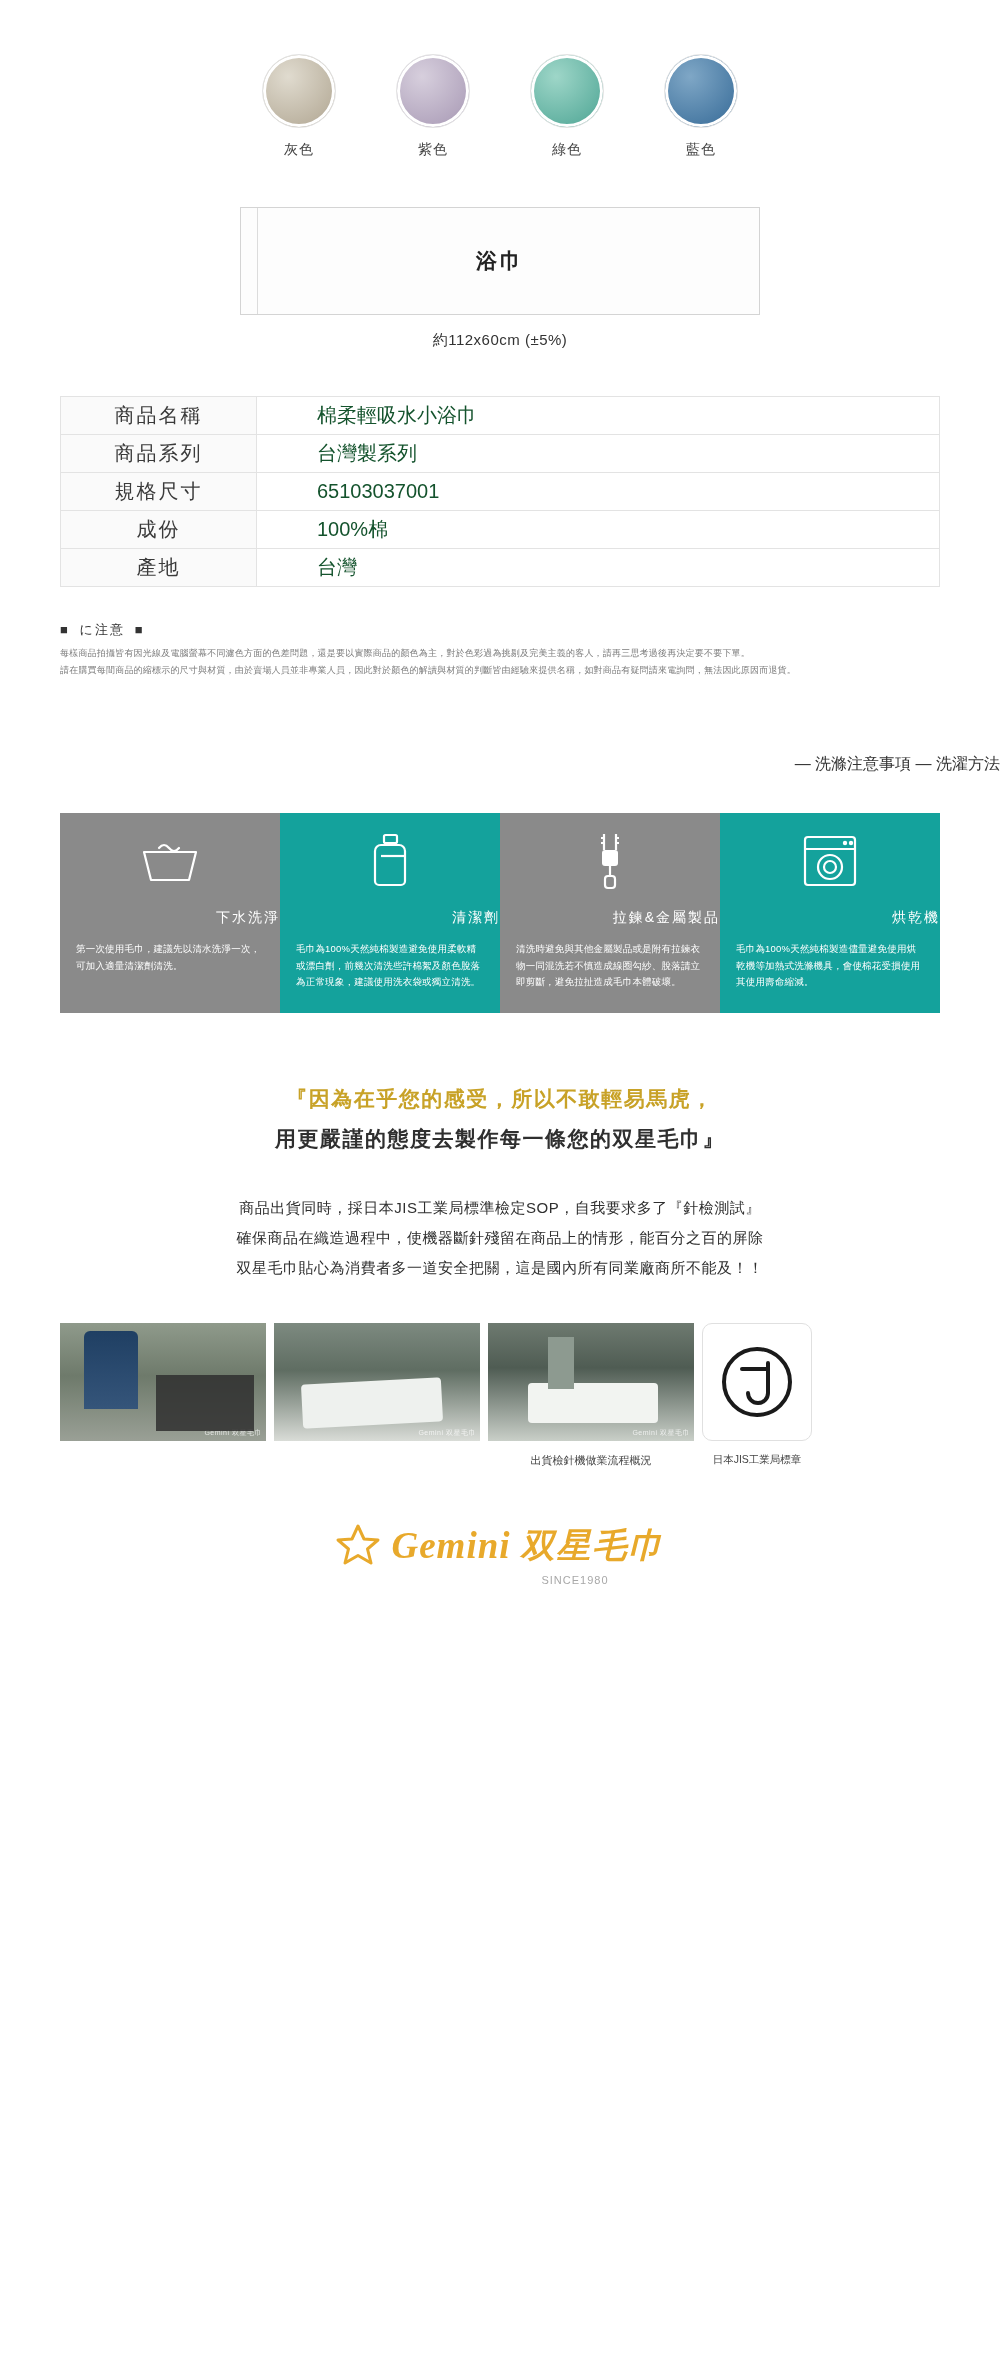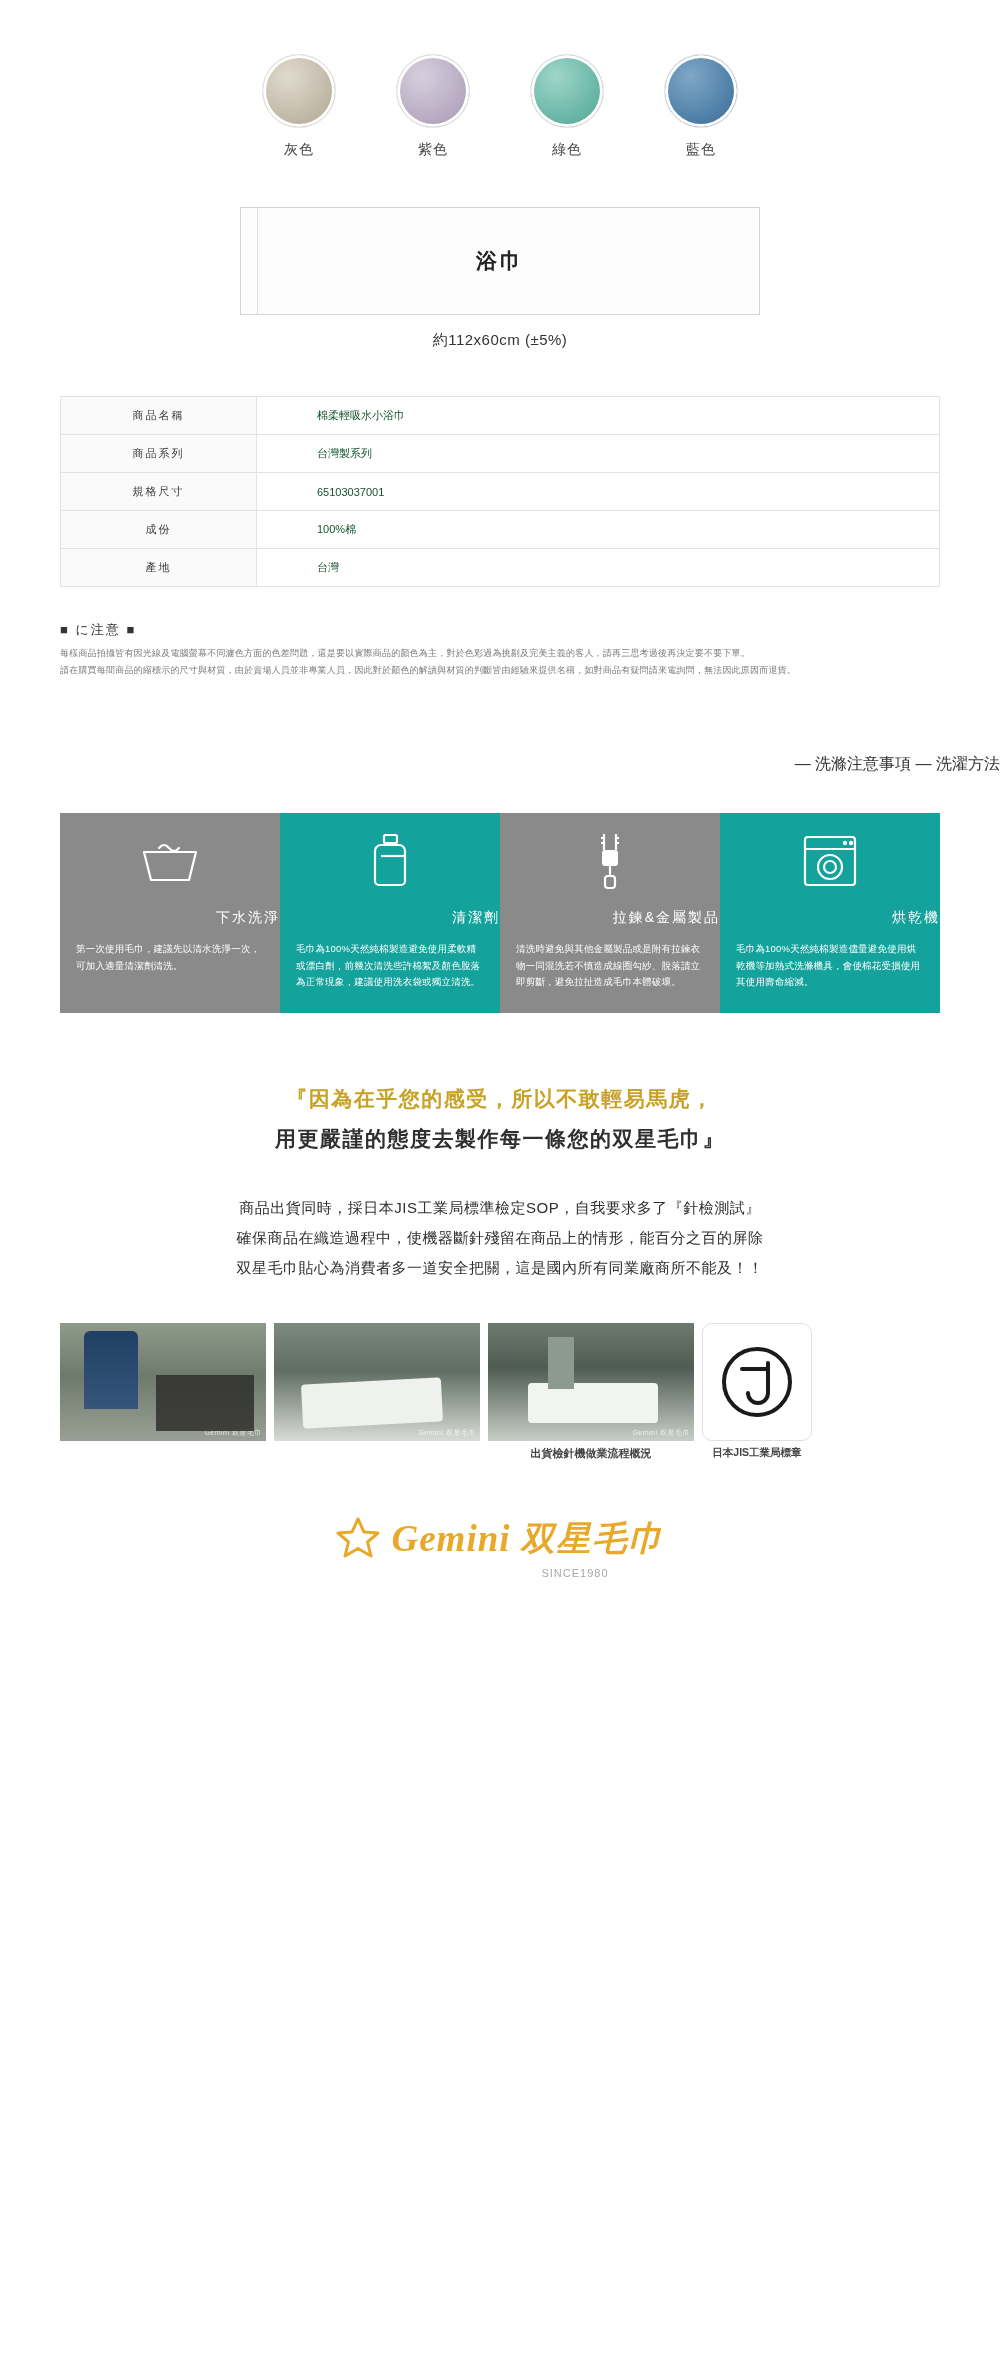--- a/index.html
+++ b/index.html
@@ -105,21 +105,21 @@
   
   .spec {
     margin: 46px auto 0;
     width: 880px;
     border-collapse: collapse;
     border: 1px solid #e3e3e3;
   }
   .spec tr { height: 38px; }
   .spec td {
     border: 1px solid #e3e3e3;
-    font-size: 11px;
+    font-size: 20px;
     color: #3a3a3a;
   }
   .spec td.k {
     width: 196px;
     text-align: center;
     background: #fafafa;
     letter-spacing: 2px;
   }
   .spec td.v {
     padding-left: 60px;
@@ -130,20 +130,21 @@
   
   .note {
     width: 880px;
     margin: 34px auto 0;
   }
   .note .title {
     font-size: 13px;
     color: #333;
     letter-spacing: 2px;
     margin-bottom: 8px;
+    font-family: Liberation Mono, monospace;
   }
   .note p {
     margin: 3px 0;
     font-size: 9px;
     line-height: 1.5;
     color: #7c7c7c;
     letter-spacing: 0.2px;
   }
 
   
@@ -250,26 +251,25 @@
   }
   .jis-badge {
     width: 110px; height: 118px;
     border: 1px solid #e0e0e0;
     border-radius: 10px;
     display: flex; align-items: center; justify-content: center;
     background: #fff;
   }
   .cap-row {
     width: 880px;
-    margin: 5px auto 0;
+    margin: 12px auto 0;
     display: flex;
     gap: 8px;
     font-size: 11px;
     color: #444;
-    font-weight: bold;
   }
   .cap-row .c1 { width: 206px; }
   .cap-row .c2 { width: 206px; }
   .cap-row .c3 { width: 206px; text-align: center; }
   .cap-row .c4 { width: 110px; text-align: center; font-size: 10.5px; }
 
   
   .footer {
     margin-top: 54px;
     padding-bottom: 40px;

